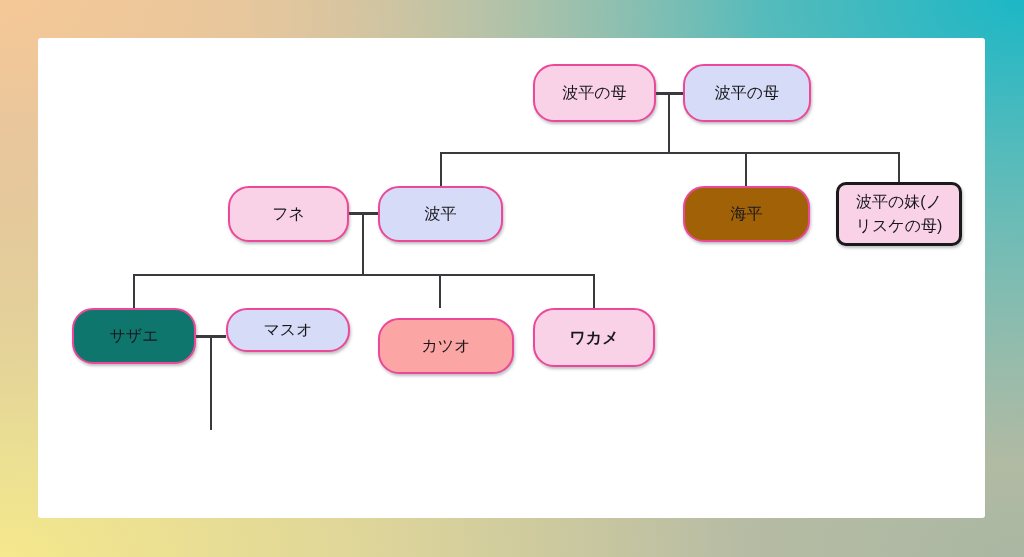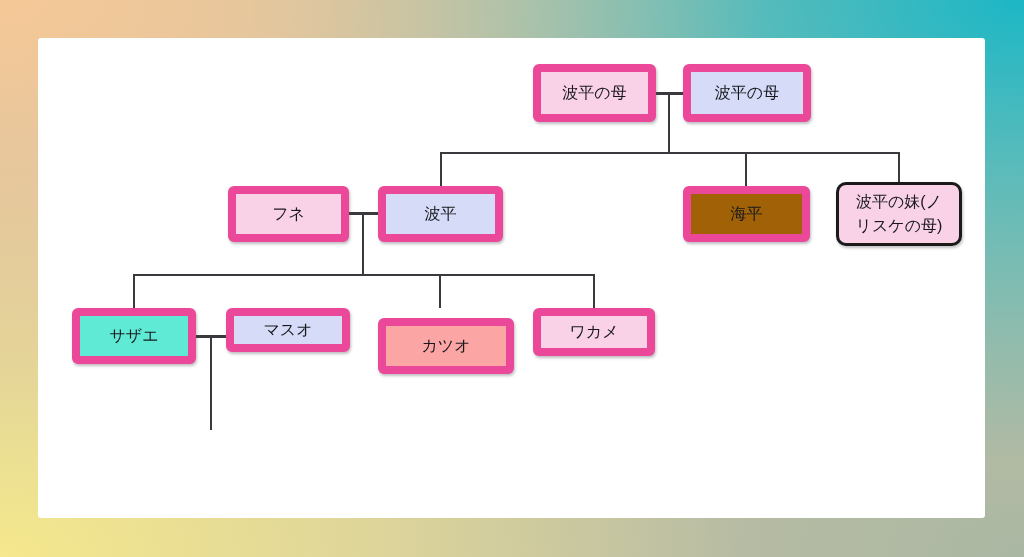--- a/index.html
+++ b/index.html
@@ -24,22 +24,22 @@
     top: 38px;
     width: 947px;
     height: 480px;
     background: #ffffff;
     border-radius: 3px;
   }
 
   .node {
     position: absolute;
     box-sizing: border-box;
-    border: 8px solid #ec4899;
-    border-radius: 6px;
+    border: 2px solid #ec4899;
+    border-radius: 21px;
     display: flex;
     align-items: center;
     justify-content: center;
     text-align: center;
     font-size: 16px;
     line-height: 1.5;
     color: #17171c;
     white-space: pre-line;
     box-shadow: 1px 2px 3px rgba(70,70,80,0.35);
     padding: 2px 6px;
@@ -78,20 +78,20 @@
 
     <div class="node female" style="left: 495px; top: 26px; width: 123px; height: 58px; background: rgb(250, 210, 232);">波平の母</div>
     <div class="node male" style="left: 645px; top: 26px; width: 128px; height: 58px; background: rgb(214, 220, 248);">波平の母</div>
 
     <div class="node male" style="left: 340px; top: 148px; width: 125px; height: 56px; background: rgb(214, 220, 248);">波平</div>
     <div class="node female" style="left: 190px; top: 148px; width: 121px; height: 56px; background: rgb(250, 210, 232);">フネ</div>
     <div class="node male" style="left: 645px; top: 148px; width: 127px; height: 56px; background: #a16207;">海平</div>
     <div class="node female emphasis" style="left: 798px; top: 144px; width: 126px; height: 64px; background: rgb(250, 210, 232);">波平の妹(ノ
 リスケの母)</div>
 
-    <div class="node female" style="left: 34px; top: 270px; width: 124px; height: 56px; background: #5eead4;">サザエ</div>
+    <div class="node female" style="left: 34px; top: 270px; width: 124px; height: 56px; background: #0f766e;">サザエ</div>
     <div class="node male" style="left: 188px; top: 270px; width: 124px; height: 44px; background: rgb(214, 220, 248);">マスオ</div>
     <div class="node male" style="left: 340px; top: 280px; width: 136px; height: 56px; background: #fca5a5;">カツオ</div>
-    <div class="node female" style="left: 495px; top: 270px; width: 122px; height: 48px; background: rgb(250, 210, 232);">ワカメ</div>
+    <div class="node female" style="left: 495px; top: 270px; width: 122px; height: 59px; background: rgb(250, 210, 232); font-weight: bold;">ワカメ</div>
 
 
   </div>
 </div>
 
 </body></html>

